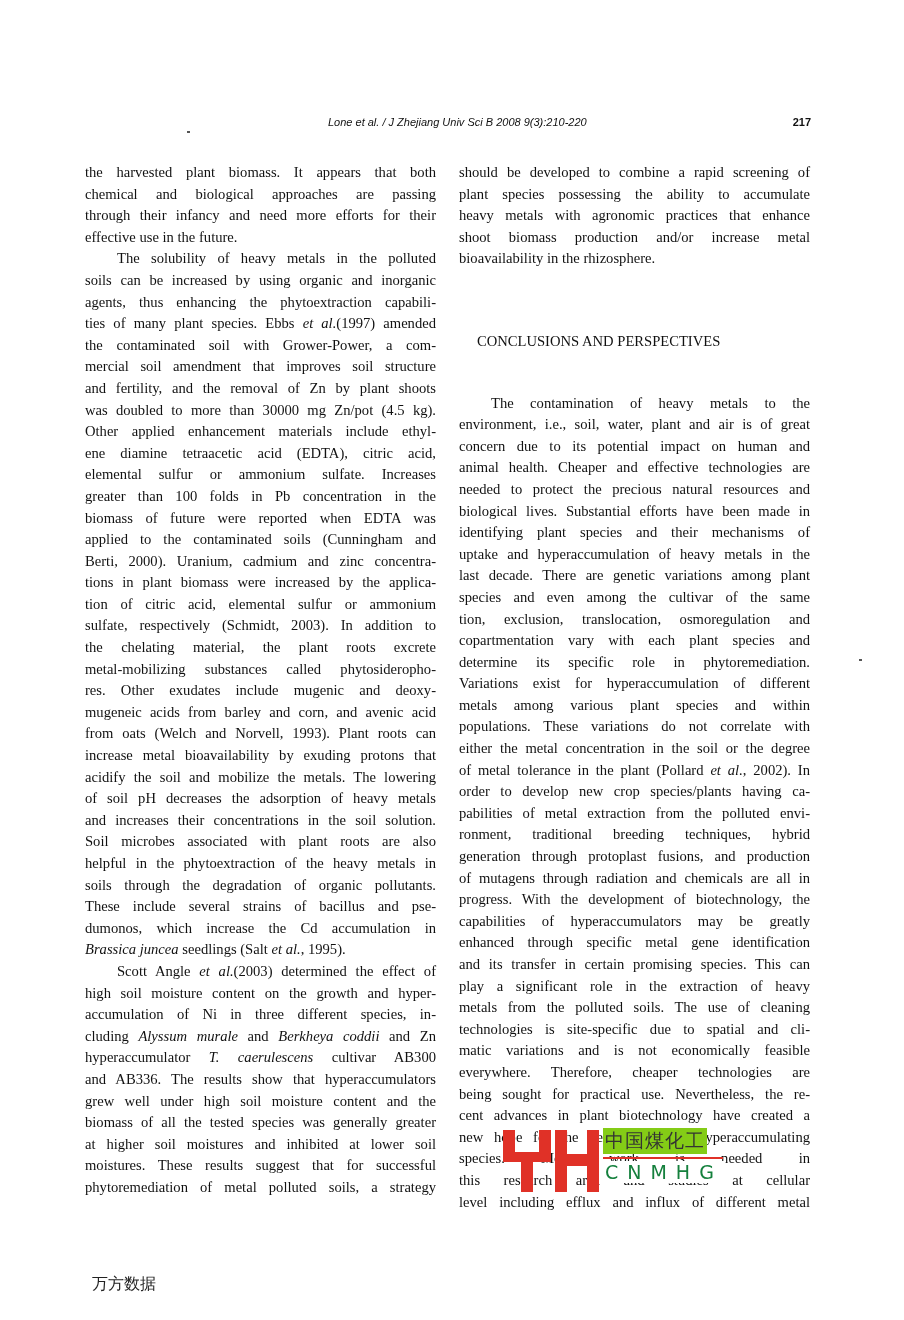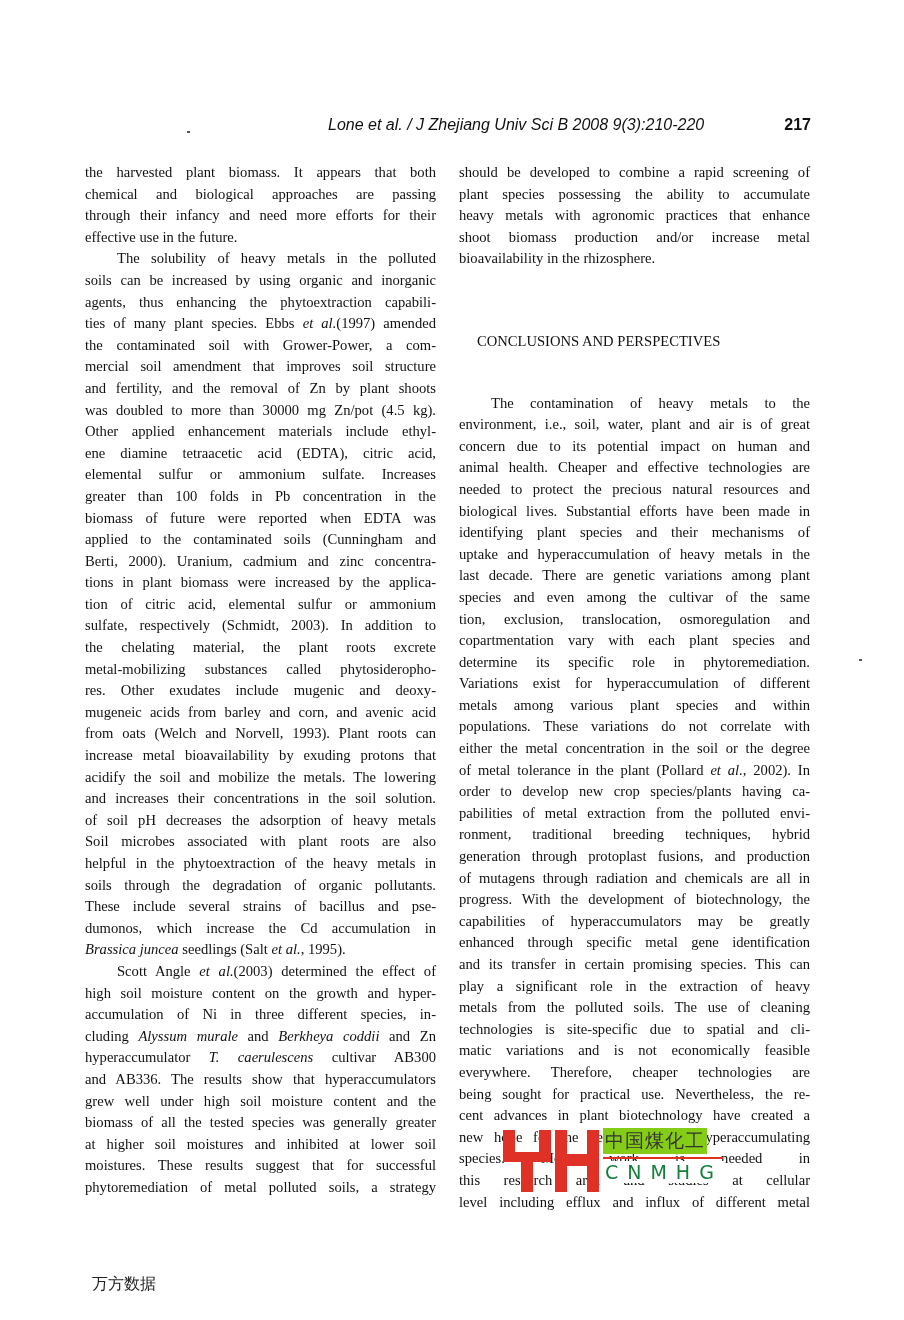--- a/index.html
+++ b/index.html
@@ -1,19 +1,19 @@
 <!DOCTYPE html>
 <html><head>
 <meta charset="utf-8">
 <style>
   html, body { margin: 0; padding: 0; background: #ffffff; }
   body { width: 904px; height: 1320px; position: relative; overflow: hidden;
          font-family: "Liberation Serif", "DejaVu Serif", serif; color: #111; }
   .running-head { position: absolute; top: 116px; left: 85px; width: 726px; height: 16px;
-         font-family: "Liberation Sans", "DejaVu Sans", sans-serif; font-size: 16px; font-style: italic; }
+         font-family: "Liberation Sans", "DejaVu Sans", sans-serif; font-size: 11px; font-style: italic; }
   .running-head .cite { position: absolute; left: 243px; top: 0; }
   .running-head .pageno { position: absolute; right: 0; top: 0; font-style: normal; font-weight: bold; }
   .column { position: absolute; top: 162px; width: 351px; font-size: 14.6px; line-height: 21.6px;
             text-align: justify; }
   .col-left { left: 85px; }
   .col-right { left: 459px; }
   .column p { margin: 0; }
   .line { display: block; text-align: justify; text-align-last: justify; white-space: nowrap; }
   .line.last { text-align-last: left; }
   .gap { height: 43px; }
@@ -66,22 +66,22 @@
       <span class="line">tions in plant biomass were increased by the applica-</span>
       <span class="line">tion of citric acid, elemental sulfur or ammonium</span>
       <span class="line">sulfate, respectively (Schmidt, 2003). In addition to</span>
       <span class="line">the chelating material, the plant roots excrete</span>
       <span class="line">metal-mobilizing substances called phytosideropho-</span>
       <span class="line">res. Other exudates include mugenic and deoxy-</span>
       <span class="line">mugeneic acids from barley and corn, and avenic acid</span>
       <span class="line">from oats (Welch and Norvell, 1993). Plant roots can</span>
       <span class="line">increase metal bioavailability by exuding protons that</span>
       <span class="line">acidify the soil and mobilize the metals. The lowering</span>
+      <span class="line">of soil pH decreases the adsorption of heavy metals</span>
       <span class="line">and increases their concentrations in the soil solution.</span>
-      <span class="line">of soil pH decreases the adsorption of heavy metals</span>
       <span class="line">Soil microbes associated with plant roots are also</span>
       <span class="line">helpful in the phytoextraction of the heavy metals in</span>
       <span class="line">soils through the degradation of organic pollutants.</span>
       <span class="line">These include several strains of bacillus and pse-</span>
       <span class="line">dumonos, which increase the Cd accumulation in</span>
       <span class="line last"><i>Brassica juncea</i> seedlings (Salt <i>et al.</i>, 1995).</span>
     </p>
     <p>
       <span class="line" style="text-indent: 32px;">Scott Angle <i>et al.</i>(2003) determined the effect of</span>
       <span class="line">high soil moisture content on the growth and hyper-</span>

